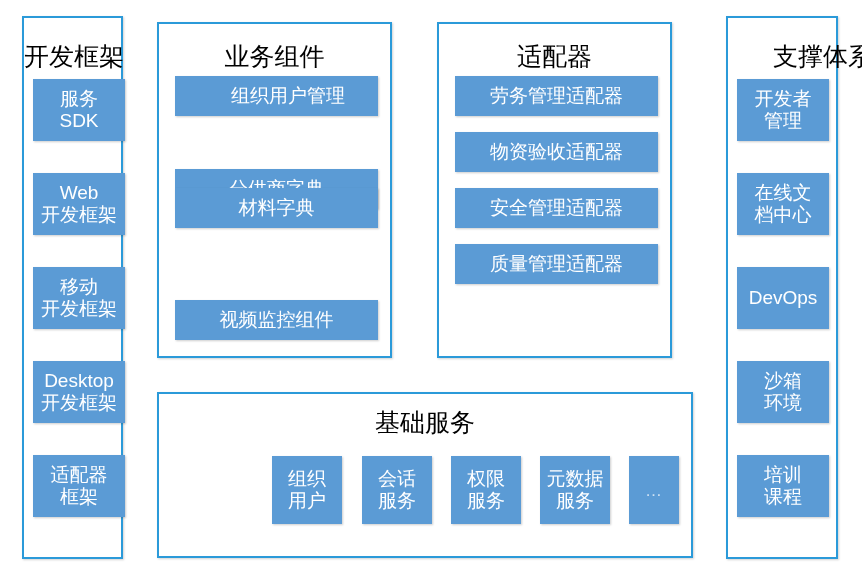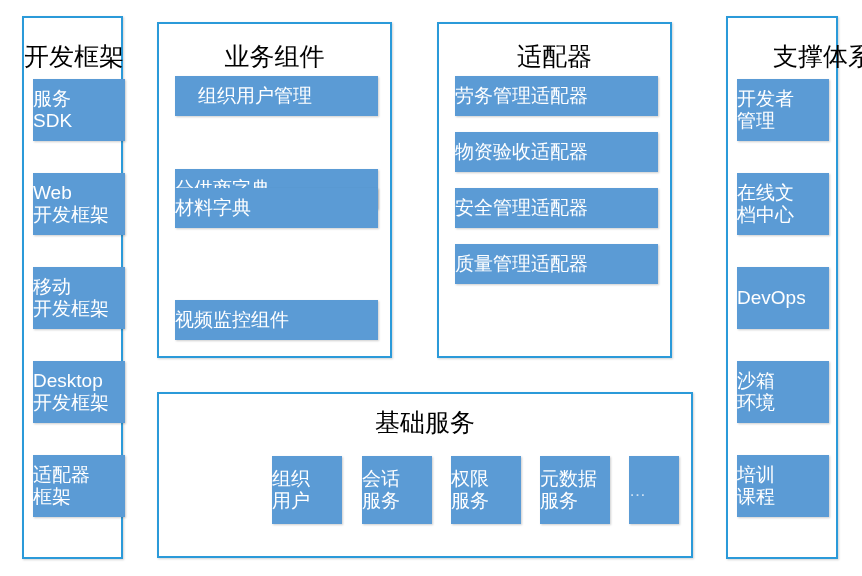--- a/index.html
+++ b/index.html
@@ -38,21 +38,21 @@
     line-height: 1;
     white-space: nowrap;
   }
   .tile {
     position: absolute;
     box-sizing: border-box;
     background: #5b9bd5;
     color: #ffffff;
     display: flex;
     flex-direction: column;
-    align-items: flex-start;
+    align-items: center;
     justify-content: center;
     text-align: center;
     line-height: 1.16;
     box-shadow: 1px 1px 2px rgba(0,0,0,0.20);
   }
   .tile .ln { display: block; }
 
   
   #panel-dev-framework { left: 22px; top: 16px; width: 101px; height: 543px; }
   #panel-dev-framework .panel-title { top: 26px; font-size: 25px; }

